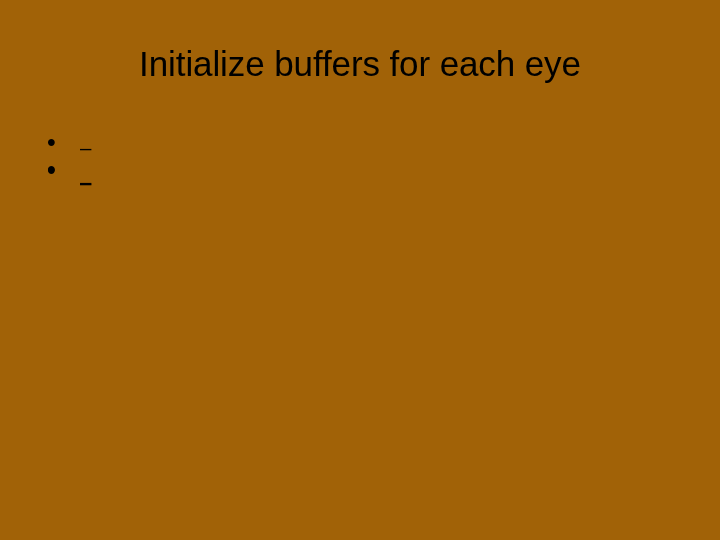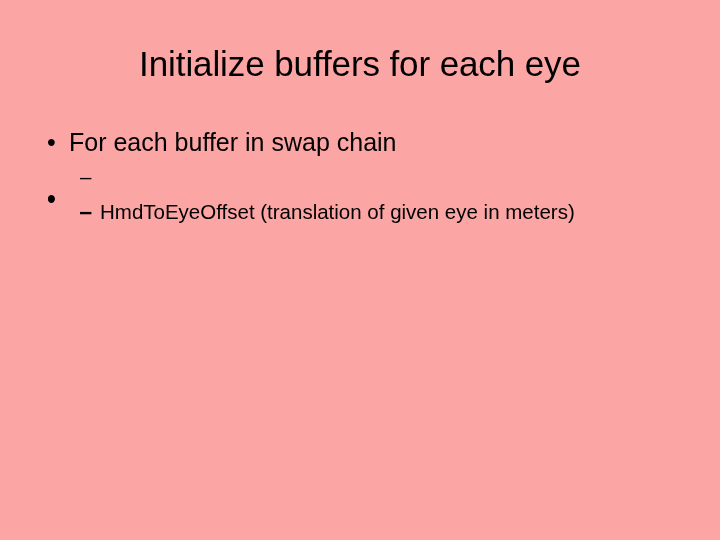--- a/index.html
+++ b/index.html
@@ -11,21 +11,21 @@
     height: 540px;
     background: #ffffff;
     font-family: "Liberation Sans", sans-serif;
     color: #000000;
     overflow: hidden;
   }
   .slide {
     position: relative;
     width: 720px;
     height: 540px;
-    background: #fca5a5;
+    background: #a16207;
     box-sizing: border-box;
   }
 
   
   .slide-title {
     position: absolute;
     left: 50px;
     top: 44px;
     width: 620px;
     text-align: center;
@@ -85,21 +85,20 @@
 <body>
 
 <div class="slide">
 
   <div class="slide-title">Initialize buffers for each eye</div>
 
   <div class="body-block">
 
     <div class="bullet-l1">
       <span class="marker">•</span>
-      <span class="bullet-text">For each buffer in swap chain</span>
     </div>
 
     <div class="gap-sm"></div>
 
     <div class="bullet-l2">
       <span class="marker">–</span>
     </div>
 
     <div class="gap-lg"></div>
 
@@ -112,17 +111,16 @@
     </div>
 
     <div class="gap-md"></div>
 
     <div class="bullet-l2">
       <span class="marker">–</span>
     </div>
 
     <div class="bullet-l2">
       <span class="marker">–</span>
-      <span class="bullet-text">HmdToEyeOffset (translation of given eye in meters)</span>
     </div>
 
   </div>
 </div>
 
 </body></html>

